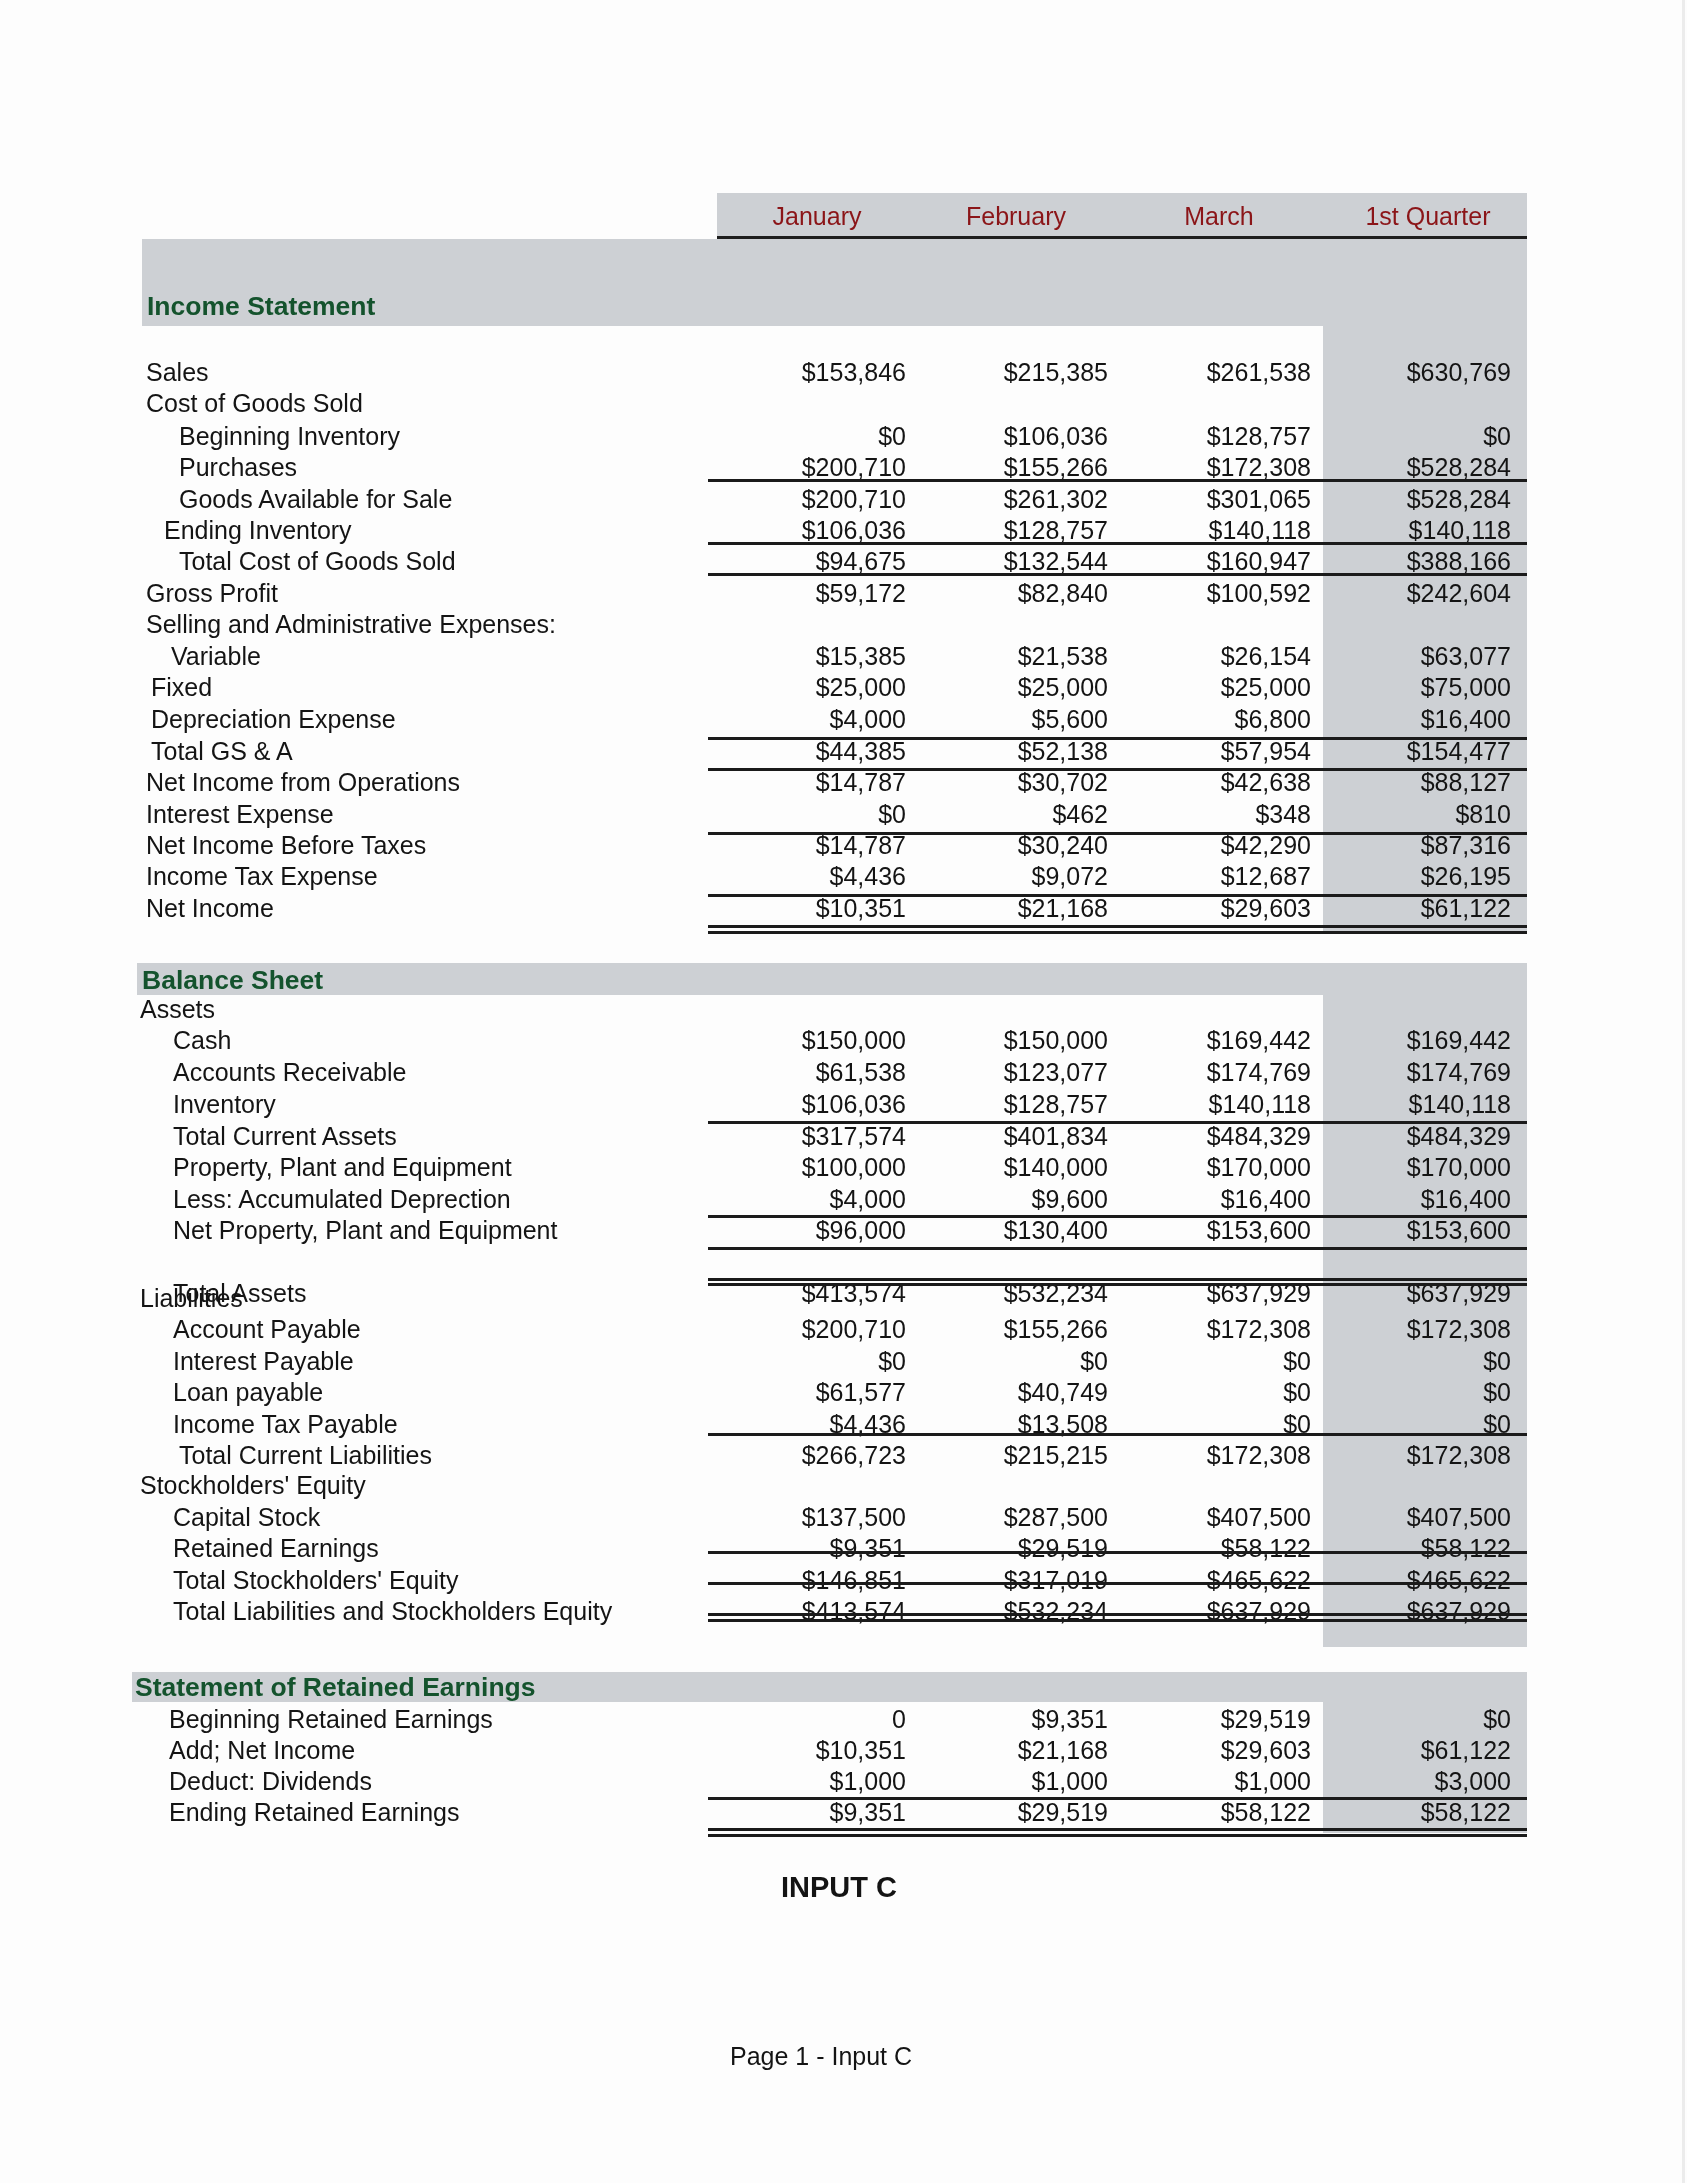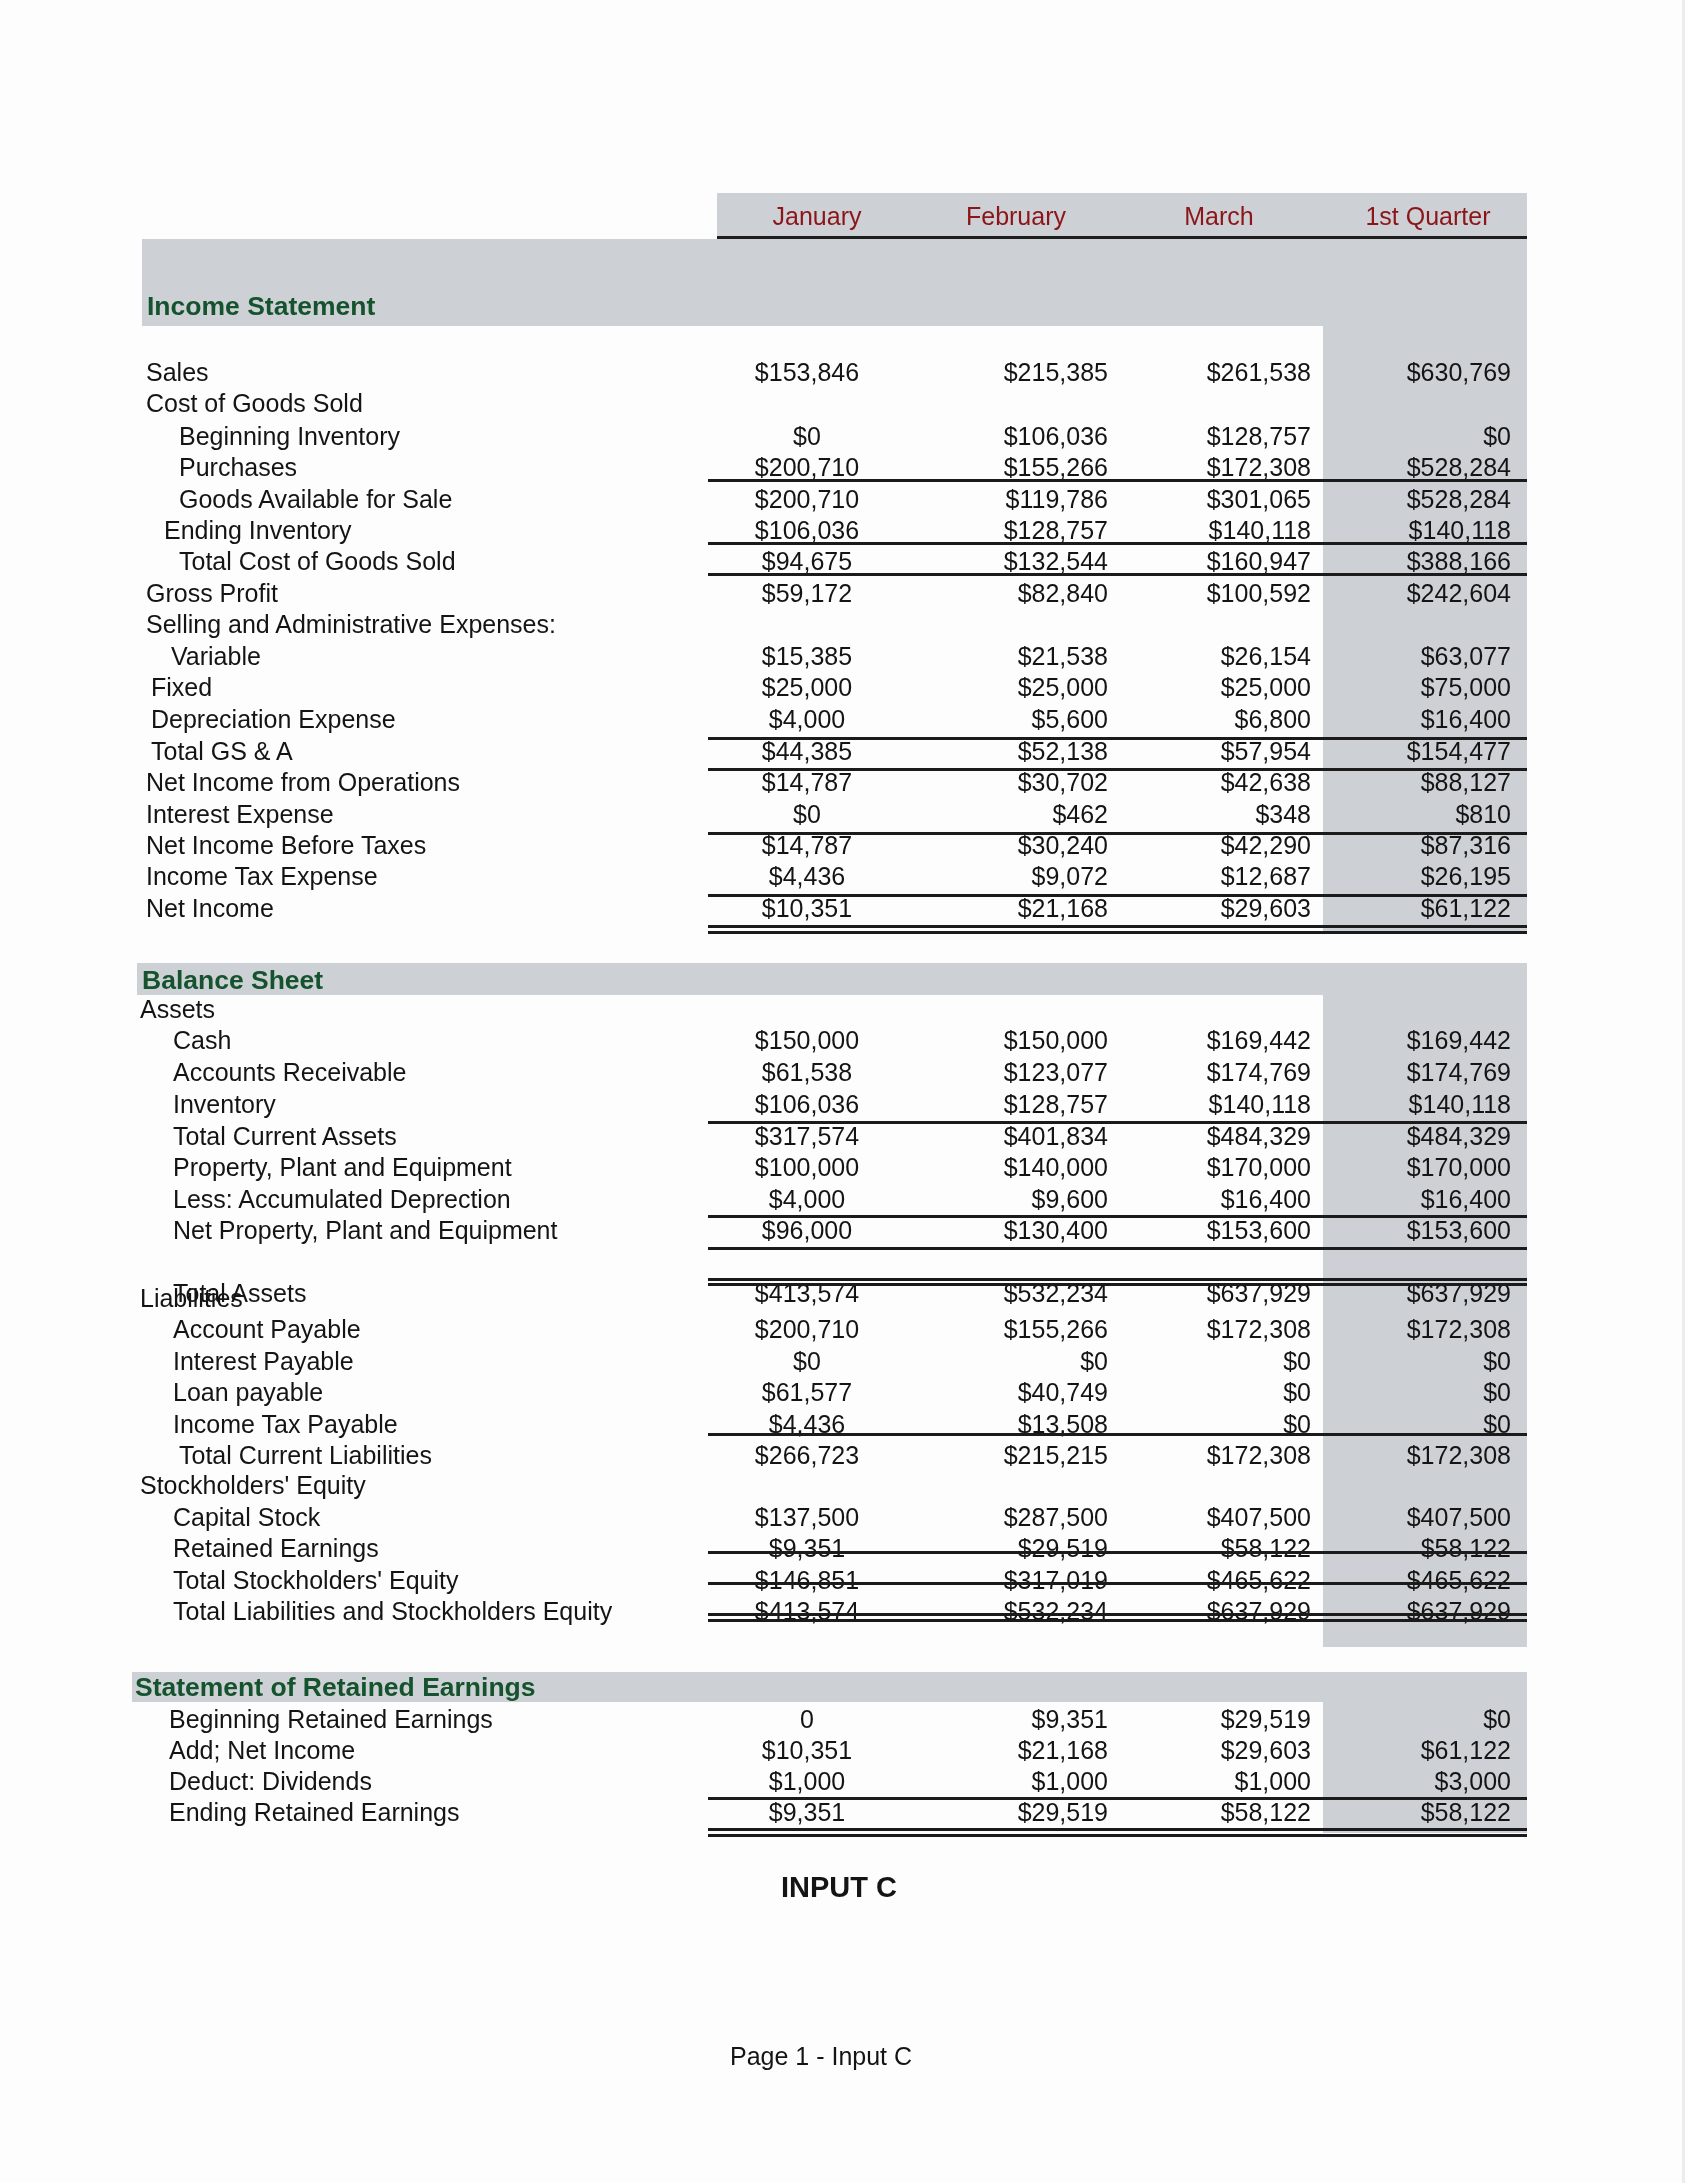--- a/index.html
+++ b/index.html
@@ -8,21 +8,21 @@
   .scan-edge { position:absolute; left:1682px; top:0; width:2.6px; height:2183px; background:#ececec; }
   .band { position:absolute; background:#cdd0d4; }
   .qcol { position:absolute; left:1323px; width:204px; background:#cdd0d4; }
   .hdr { position:absolute; top:193px; left:717px; width:810px; height:45px; background:#cdd0d4; }
   .hdr-rule { position:absolute; top:236px; left:717px; width:810px; height:3.3px; background:#1e1e1e; }
   .mon { position:absolute; top:202px; font-size:25px; color:#8b1518; text-align:center; width:172px; }
   .sec-title { position:absolute; font-weight:bold; font-size:26.5px; color:#14532d; }
   .row { position:absolute; left:0; width:1687px; height:31px; }
   .lbl { position:absolute; font-size:25px; white-space:nowrap; top:1.3px; }
   .val { position:absolute; font-size:25px; text-align:right; width:198px; top:1.3px; white-space:nowrap; }
-  .v0 { left:708px;text-align:center; } .v1 { left:910px; } .v2 { left:1113px; } .v3 { left:1313px; }
+  .v0 { left:708px; } .v1 { left:910px; } .v2 { left:1113px; } .v3 { left:1313px; }
   .rule { position:absolute; left:708px; width:819px; height:3.3px; background:#1b1b1b; }
   .rule2 { position:absolute; left:708px; width:819px; height:2.6px; background:#1b1b1b; }
   .input-c { position:absolute; left:781px; top:1871px; font-size:29px; font-weight:bold; }
   .footer { position:absolute; left:730px; top:2042px; font-size:25px; }
 </style>
 </head>
 <body>
 
 <div class="scan-edge"></div>
 
@@ -70,21 +70,21 @@
     <div class="row" style="top: 452px;">
       <div class="lbl" style="left: 179px;">Purchases</div>
       <div class="val v0">$200,710</div>
       <div class="val v1">$155,266</div>
       <div class="val v2">$172,308</div>
       <div class="val v3">$528,284</div>
     </div>
     <div class="row" style="top: 484px;">
       <div class="lbl" style="left: 179px;">Goods Available for Sale</div>
       <div class="val v0">$200,710</div>
-      <div class="val v1">$119,786</div>
+      <div class="val v1">$261,302</div>
       <div class="val v2">$301,065</div>
       <div class="val v3">$528,284</div>
     </div>
     <div class="row" style="top: 515px;">
       <div class="lbl" style="left: 164px; text-align: right;">Ending Inventory</div>
       <div class="val v0">$106,036</div>
       <div class="val v1">$128,757</div>
       <div class="val v2">$140,118</div>
       <div class="val v3">$140,118</div>
     </div>

